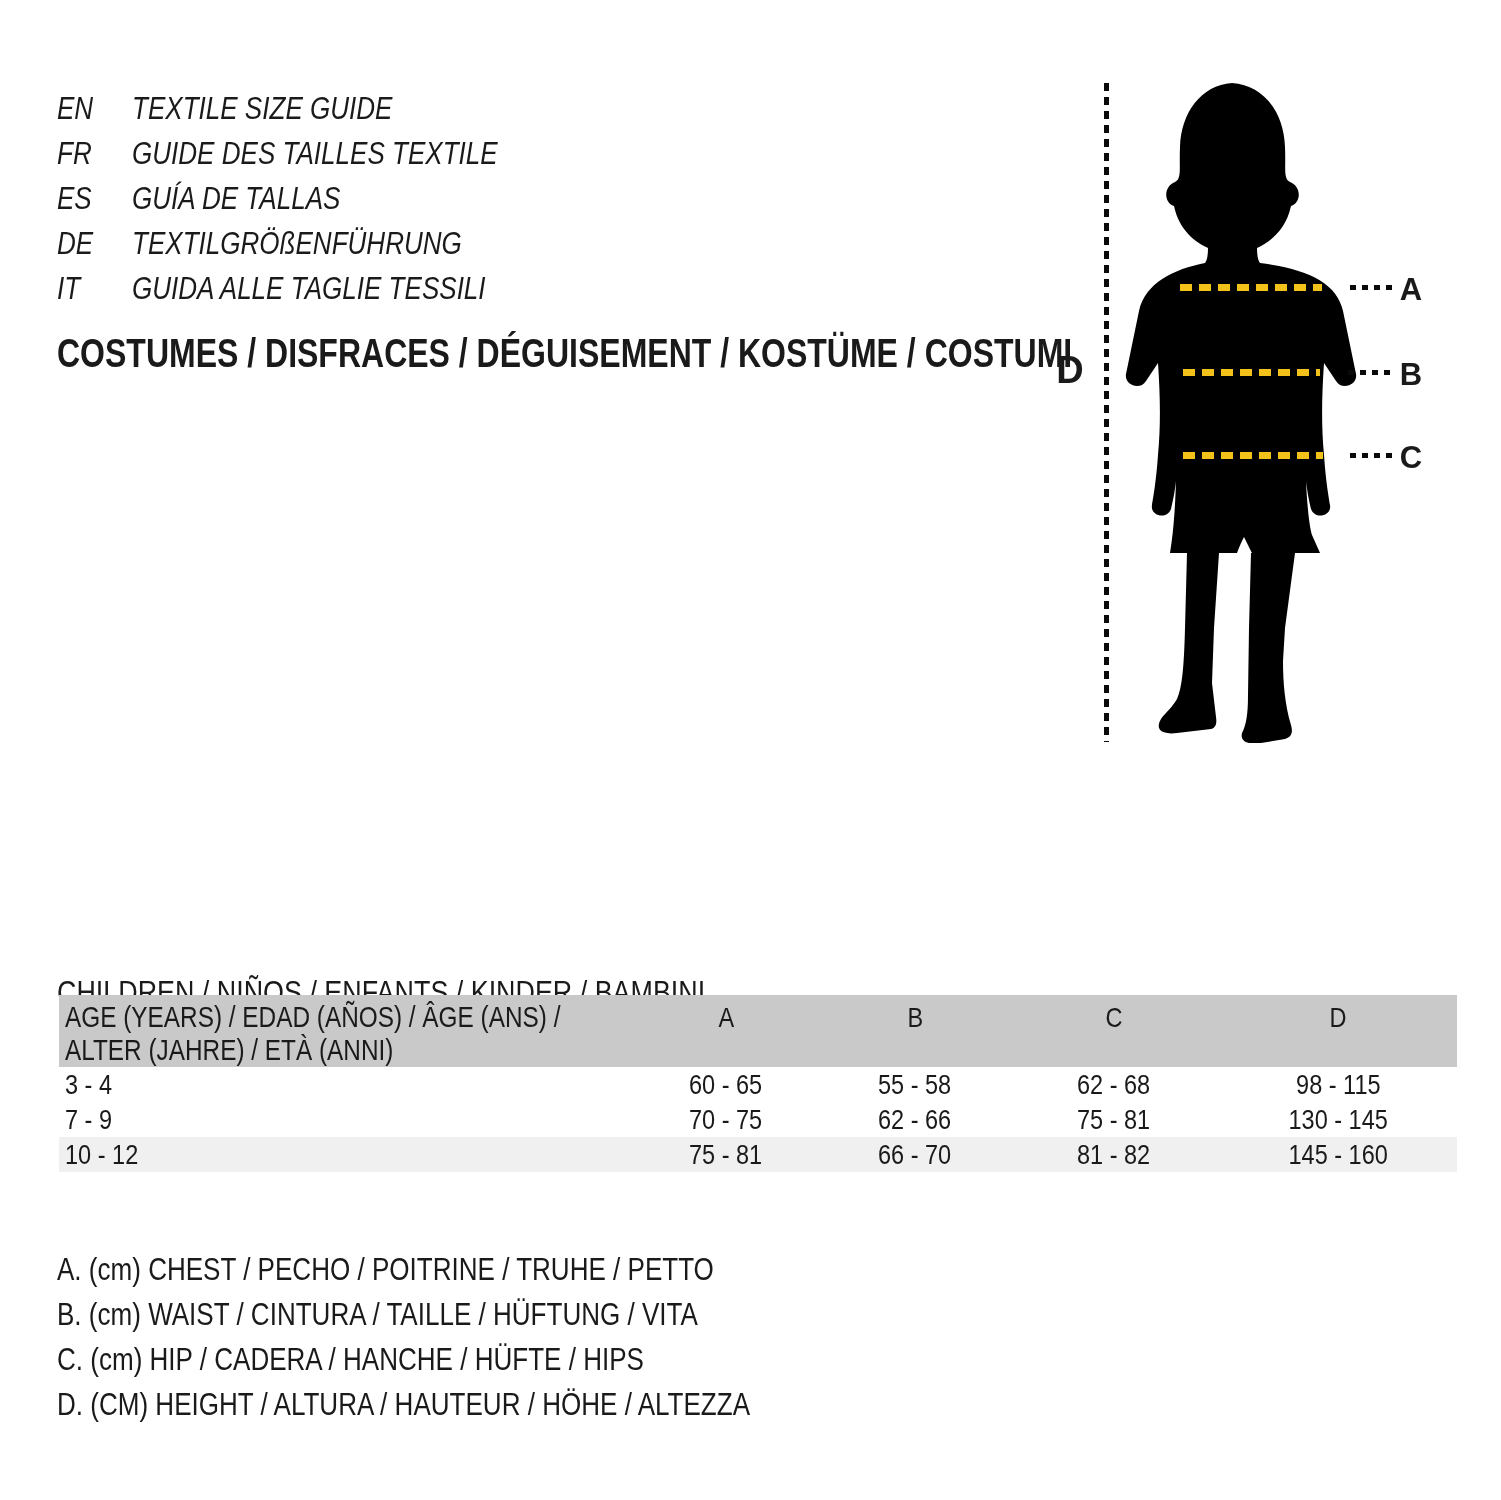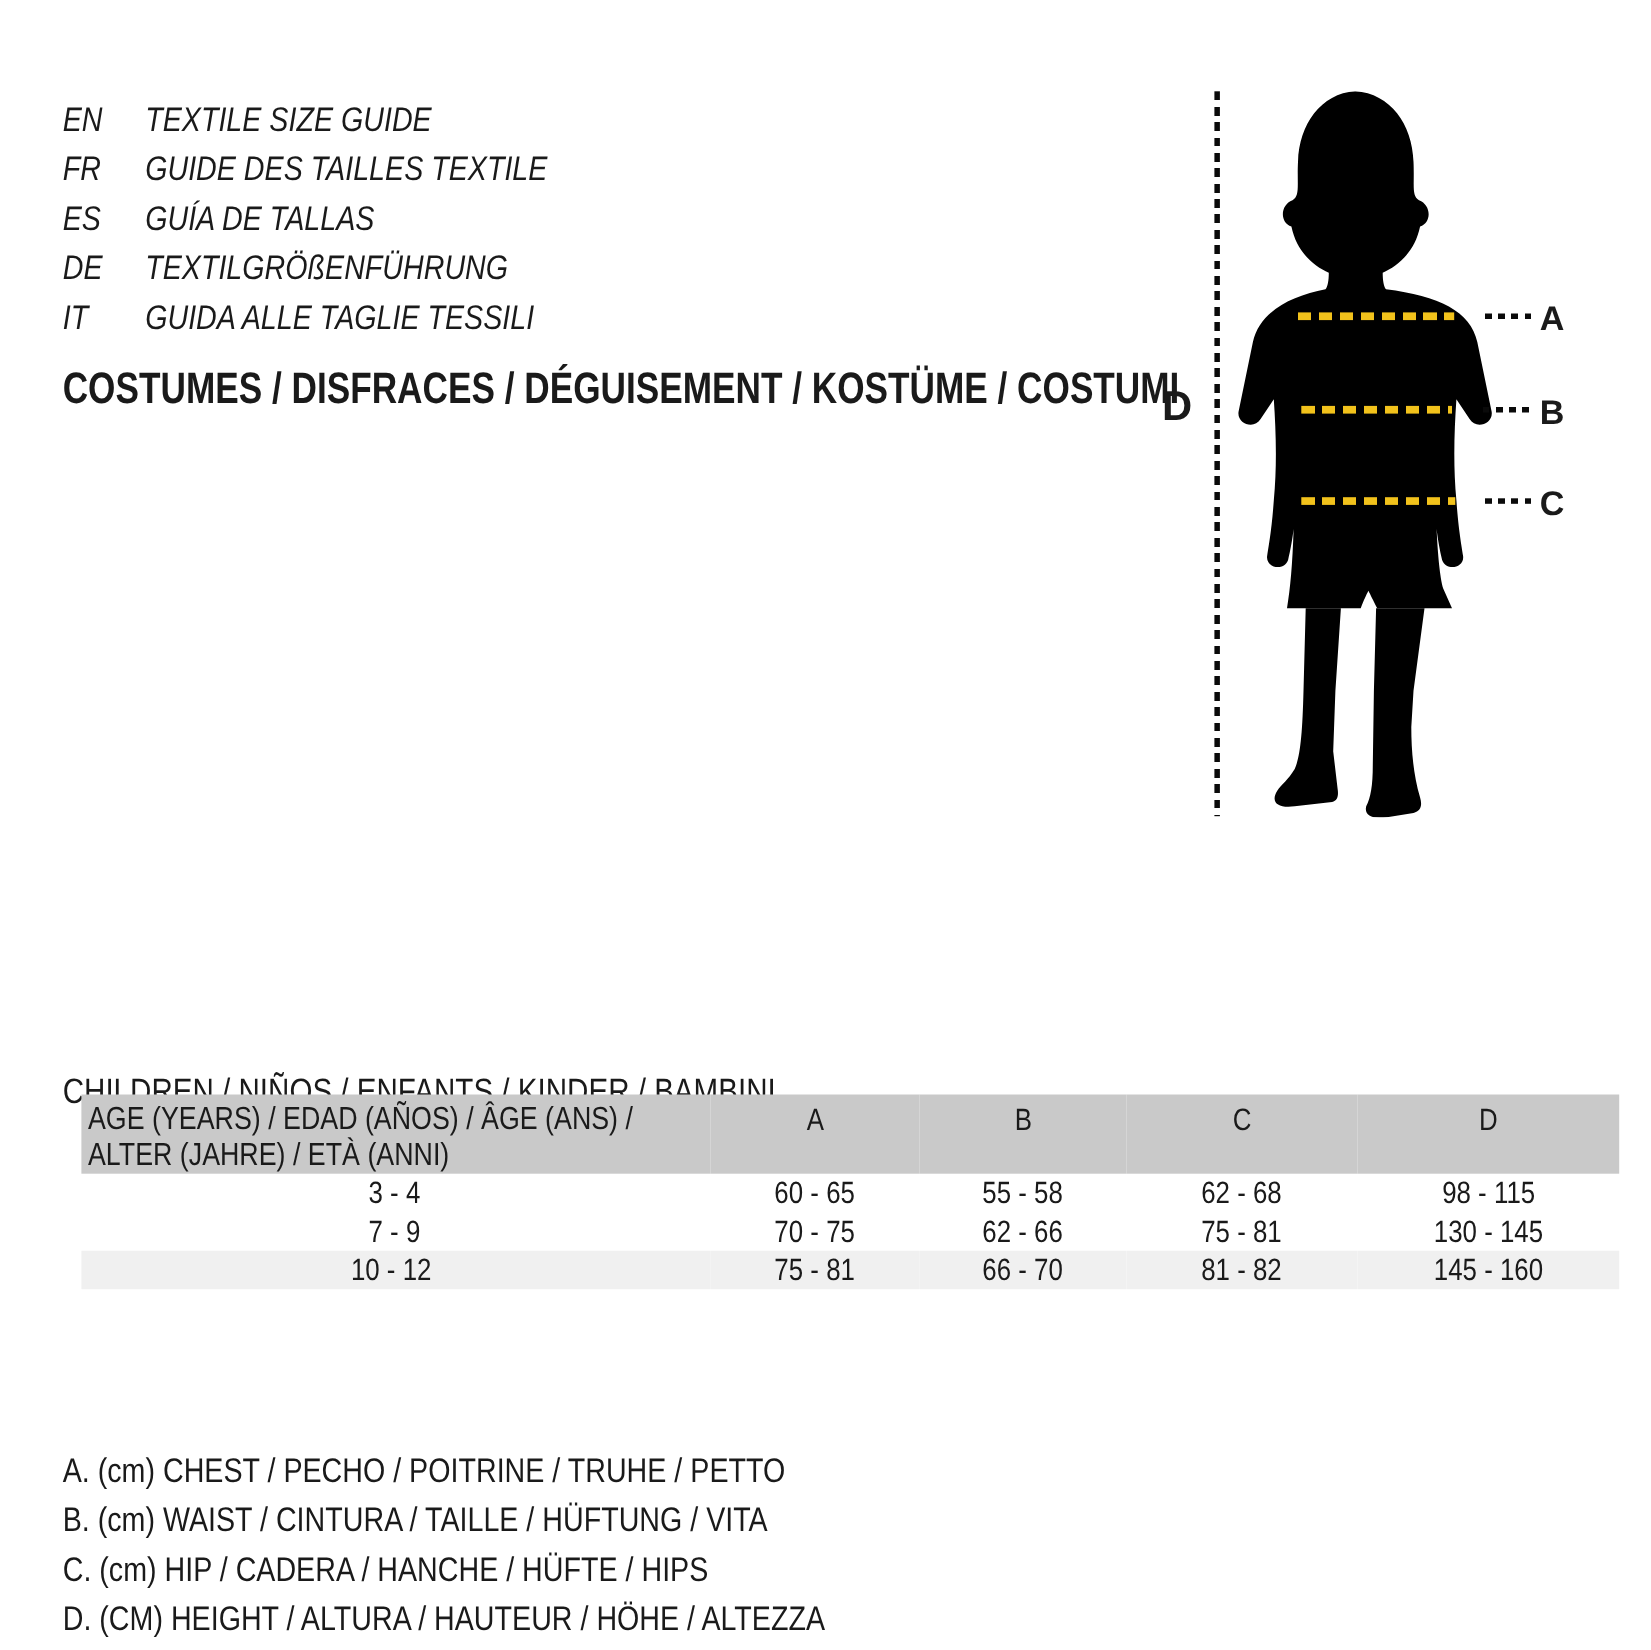--- a/index.html
+++ b/index.html
@@ -35,38 +35,38 @@
   .leader.a{left:1350px;top:285px;width:42px;}
   .leader.b{left:1348px;top:370px;width:44px;}
   .leader.c{left:1350px;top:453px;width:42px;}
   .fig-marker{position:absolute;left:1396px;width:30px;text-align:center;font-size:31px;font-weight:700;}
   .fig-marker.ma{top:272px;}
   .fig-marker.mb{top:357px;}
   .fig-marker.mc{top:440px;}
 
   
   .section-title{position:absolute;left:57px;top:974px;font-size:32px;}
-  table.size-table{position:absolute;left:74px;top:995px;width:1398px;border-collapse:collapse;table-layout:fixed;}
+  table.size-table{position:absolute;left:59px;top:995px;width:1398px;border-collapse:collapse;table-layout:fixed;}
   table.size-table col.c-age{width:572px;}
   table.size-table col.c-a{width:190px;}
   table.size-table col.c-b{width:188px;}
   table.size-table col.c-c{width:210px;}
   table.size-table col.c-d{width:238px;}
   table.size-table th,table.size-table td{padding:0;font-weight:400;}
   tr.head-row{background:#c9c9c9;height:70px;}
   tr.head-row th{vertical-align:top;padding-top:6px;font-size:29px;line-height:33px;}
   tr.head-row th.age-h{text-align:left;padding-left:6px;}
   tr.head-row th.col-h{text-align:center;font-size:28px;}
   tr.data-row{height:35px;font-size:28px;}
   tr.data-row td{text-align:center;}
-  tr.data-row td.age-c{text-align:center;padding-left:6px;}
+  tr.data-row td.age-c{text-align:left;padding-left:6px;}
   tr.data-row.alt{background:#f0f0f0;}
 
   
-  .legend{position:absolute;left:57px;top:1314px;}
+  .legend{position:absolute;left:57px;top:1247px;}
   .legend-line{height:45px;display:flex;align-items:center;font-size:31px;}
 </style>
 </head>
 <body>
 
 <div class="lang-block">
   <div class="lang-row">
     <span class="lang-code"><span class="cond">EN</span></span>
     <span class="cond">TEXTILE SIZE GUIDE</span>
   </div>

